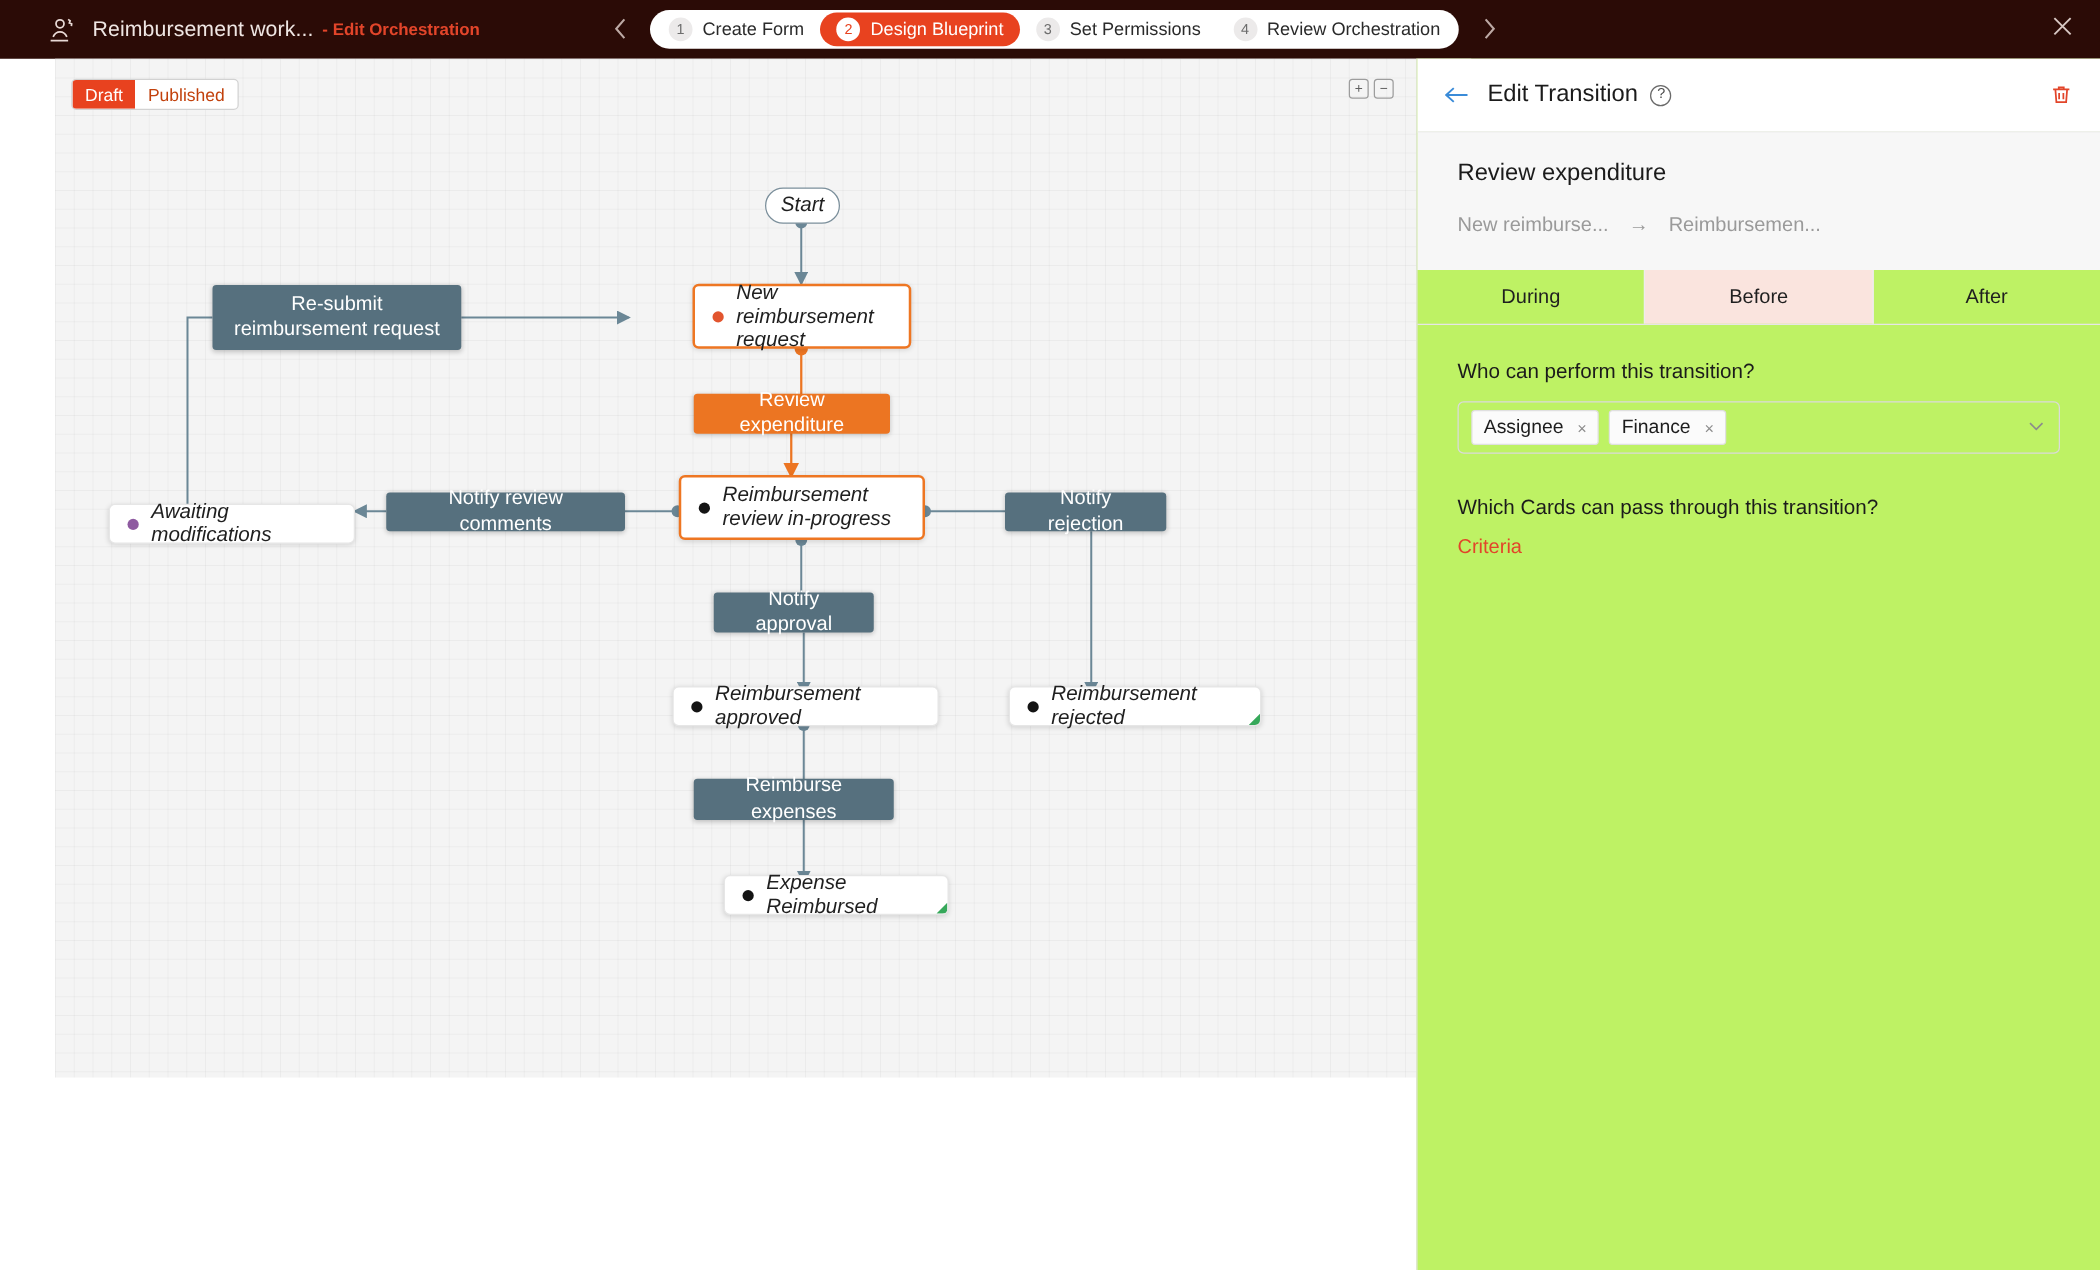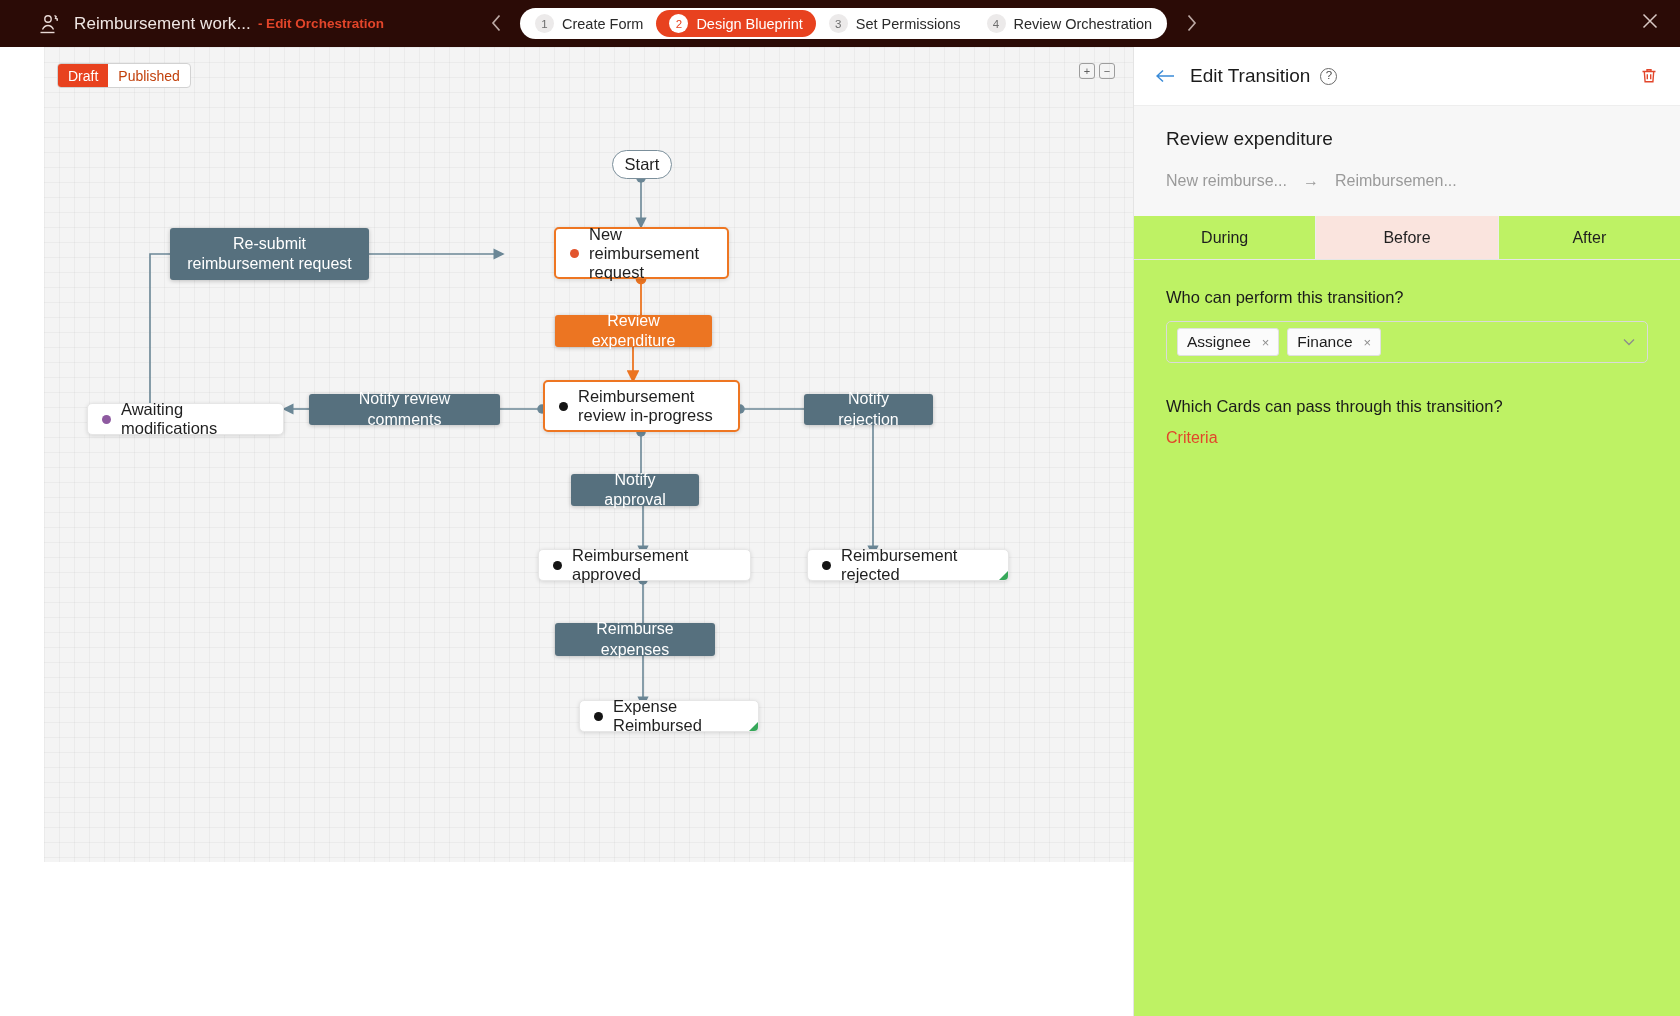--- a/index.html
+++ b/index.html
@@ -108,20 +108,21 @@
   .node {
     position: absolute;
     background: #ffffff;
     border: 1px solid #e6e6e6;
     border-radius: 5px;
     box-shadow: 0 1px 4px rgba(0,0,0,.13);
     display: flex; align-items: center;
     padding: 0 14px;
     font-size: 16.5px; color: #1f1f1f;
     cursor: pointer;
+    font-style: italic;
   }
   .node .dot {
     width: 9px; height: 9px; border-radius: 50%;
     margin-right: 10px; flex: 0 0 auto;
   }
   .node.state-sel { border: 2px solid #ee7622; }
   .node.start {
     border-radius: 18px; border: 1px solid #7b8f9b;
     box-shadow: none; justify-content: center; padding: 0;
   }

